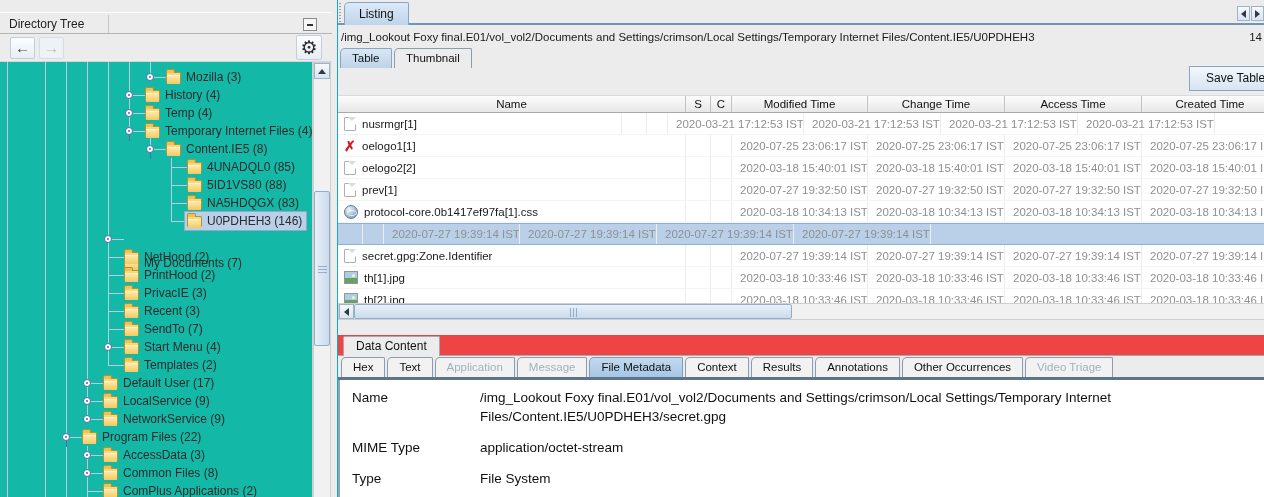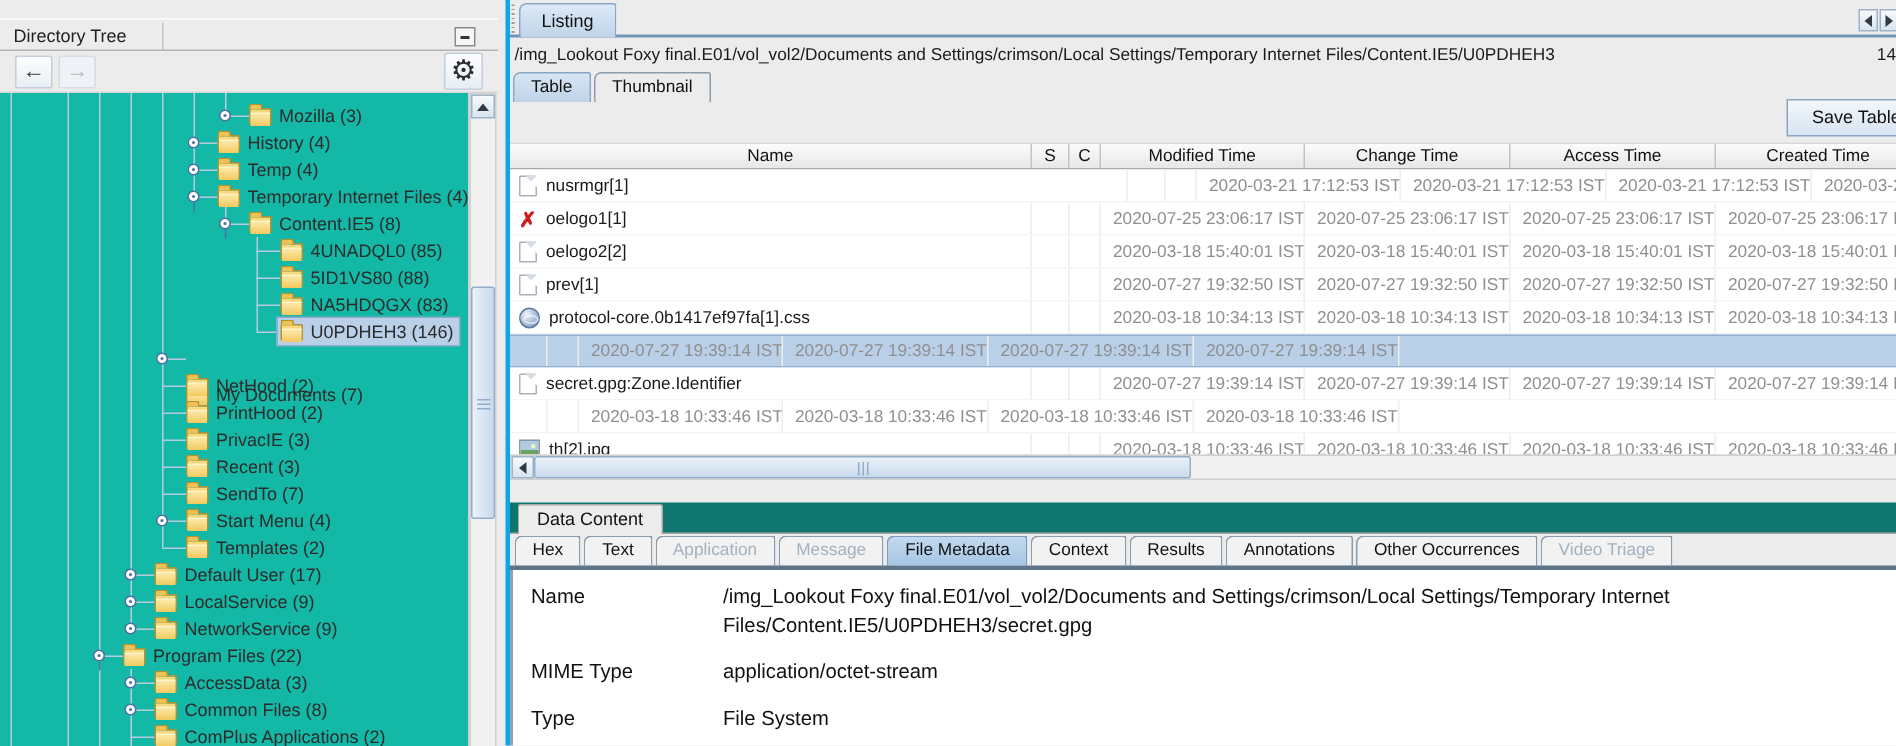--- a/index.html
+++ b/index.html
@@ -55,21 +55,21 @@
   .grip-h { position:absolute; top:3px; width:1px; height:9px; background:#93aecb; }
   .tri-up { width:0; height:0; border-left:4px solid transparent; border-right:4px solid transparent;
             border-bottom:5px solid #2f3a46; }
   .tri-left { width:0; height:0; border-top:4px solid transparent; border-bottom:4px solid transparent;
               border-right:5px solid #2f3a46; }
   .tri-right { width:0; height:0; border-top:4px solid transparent; border-bottom:4px solid transparent;
                border-left:5px solid #2f3a46; }
 
   
   #panel-right { position:absolute; left:337px; top:0; width:927px; height:497px; background:#ececec;
-                 border-left:3px solid #0ea5e9; }
+                 border-left:1px solid #0ea5e9; }
   #listing-tabbar { position:absolute; left:0; top:0; width:927px; height:25px; background:#ececec;
                     border-bottom:2px solid #7294b5; }
   #tab-grip { position:absolute; left:1px; top:3px; width:4px; height:20px;
               background:repeating-linear-gradient(#9a9a9a 0 1px, transparent 1px 3px); width:2px; }
   #listing-tab { position:absolute; left:6px; top:2px; height:23px; padding:0 14px;
                  background:linear-gradient(#dce9f7,#bfd4ea); border:1px solid #88a6c4; border-bottom:none;
                  border-radius:5px 2px 0 0; font-size:12px; line-height:22px; color:#111; }
   .tab-scroll-btn { position:absolute; top:6px; width:13px; height:15px; border:1px solid #9db3ca;
                     background:linear-gradient(#f7fafc,#d9e4ef); display:flex; align-items:center;
                     justify-content:center; }
@@ -109,21 +109,21 @@
   .fi.web::after { content:""; position:absolute; left:2px; top:4px; width:8px; height:4px;
                    border:1px solid #ffffffaa; border-radius:50%; }
   .fi.image { width:14px; height:13px; border:1px solid #8a97a6;
               background:linear-gradient(#aecce4 0 55%, #6ba05e 55% 100%); }
   .fi.image::after { content:""; position:absolute; right:2px; top:2px; width:3px; height:3px;
                      border-radius:50%; background:#f3f6c8; }
 
   #hscroll { position:absolute; left:0; top:303px; width:927px; height:17px; background:#f1f1f1;
              border:1px solid #cfcfcf; }
 
-  #dc-header { position:absolute; left:0; top:335px; width:927px; height:21px; background:#0f766e;
+  #dc-header { position:absolute; left:0; top:335px; width:927px; height:21px; background:#ef4444;
                border-bottom:1px solid #a9a9a9; }
   #dc-title { position:absolute; left:5px; top:1px; height:20px; padding:0 12px; font-size:12px;
               line-height:19px; color:#111; border:1px solid #a9a9a9; border-bottom:none;
               background:#ececec; border-radius:2px 2px 0 0; }
   #dc-tabs { position:absolute; left:0; top:357px; width:927px; height:20px; display:flex;
              align-items:flex-end; padding-left:3px; }
   .dc-tab { height:20px; padding:0 11px; margin-right:2px; font-size:11.5px; line-height:19px;
             border:1px solid #8a9cae; border-bottom:none; border-radius:5px 2px 0 0; background:#f2f2f2;
             color:#111; white-space:nowrap; }
   .dc-tab.sel { background:linear-gradient(#c3d9ee,#a5c6e6); border-color:#7d9cbd; }
@@ -338,21 +338,21 @@
       <div class="th" style="width: 348px;">Name</div>
       <div class="th" style="width: 25px;">S</div>
       <div class="th" style="width: 21px;">C</div>
       <div class="th" style="width: 136px;">Modified Time</div>
       <div class="th" style="width: 137px;">Change Time</div>
       <div class="th" style="width: 137px;">Access Time</div>
       <div class="th" style="width: 137px;">Created Time</div>
     </div>
   <div id="table-body">
       <div class="tr">
-        <div class="td name" style="width: 412px;">
+        <div class="td name" style="width: 284px;">
           <span class="fi file"></span>
           <span>nusrmgr[1]</span>
         </div>
         <div class="td" style="width: 25px;"></div>
         <div class="td" style="width: 21px;"></div>
         <div class="td time" style="width: 136px;">2020-03-21 17:12:53 IST</div>
         <div class="td time" style="width: 137px;">2020-03-21 17:12:53 IST</div>
         <div class="td time" style="width: 137px;">2020-03-21 17:12:53 IST</div>
         <div class="td time" style="width: 137px;">2020-03-21 17:12:53 IST</div>
       </div>
@@ -418,20 +418,24 @@
           <span>secret.gpg:Zone.Identifier</span>
         </div>
         <div class="td" style="width: 25px;"></div>
         <div class="td" style="width: 21px;"></div>
         <div class="td time" style="width: 136px;">2020-07-27 19:39:14 IST</div>
         <div class="td time" style="width: 137px;">2020-07-27 19:39:14 IST</div>
         <div class="td time" style="width: 137px;">2020-07-27 19:39:14 IST</div>
         <div class="td time" style="width: 137px;">2020-07-27 19:39:14 IST</div>
       </div>
       <div class="tr">
+        <div class="td name" style="width: 348px;">
+          <span class="fi image"></span>
+          <span>th[1].jpg</span>
+        </div>
         <div class="td" style="width: 25px;"></div>
         <div class="td" style="width: 21px;"></div>
         <div class="td time" style="width: 136px;">2020-03-18 10:33:46 IST</div>
         <div class="td time" style="width: 137px;">2020-03-18 10:33:46 IST</div>
         <div class="td time" style="width: 137px;">2020-03-18 10:33:46 IST</div>
         <div class="td time" style="width: 137px;">2020-03-18 10:33:46 IST</div>
       </div>
       <div class="tr">
         <div class="td name" style="width: 348px;">
           <span class="fi image"></span>

